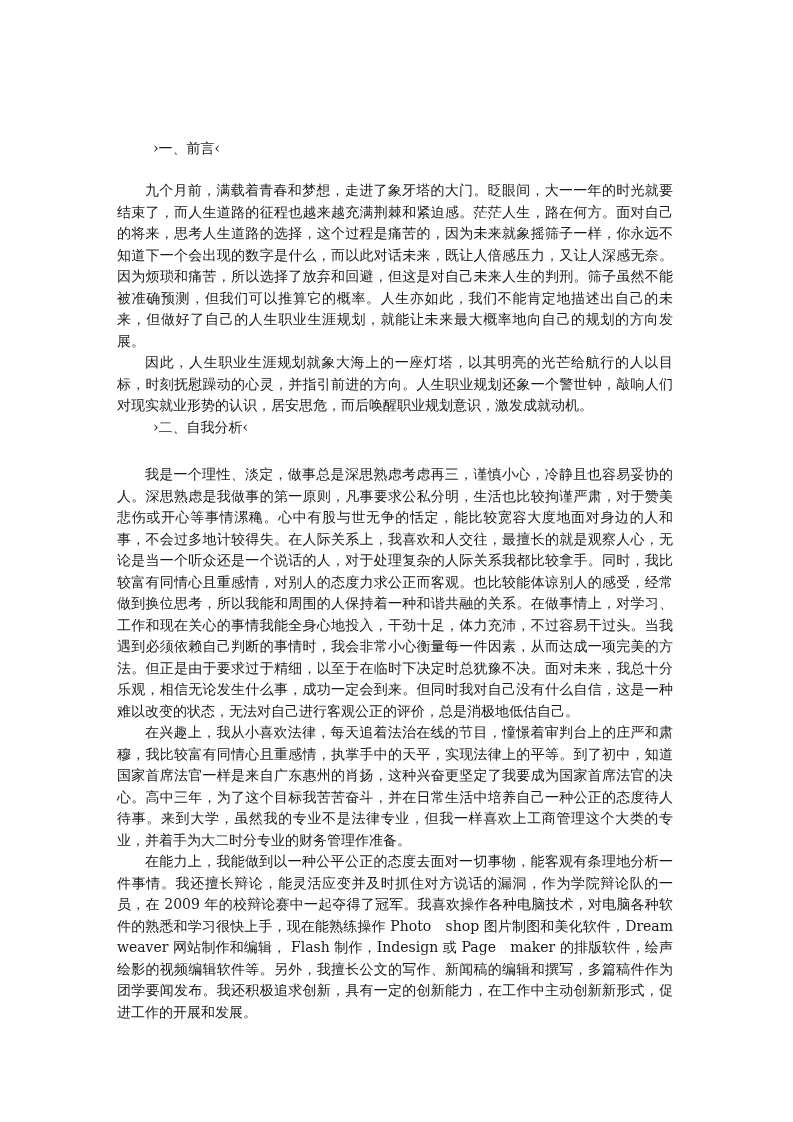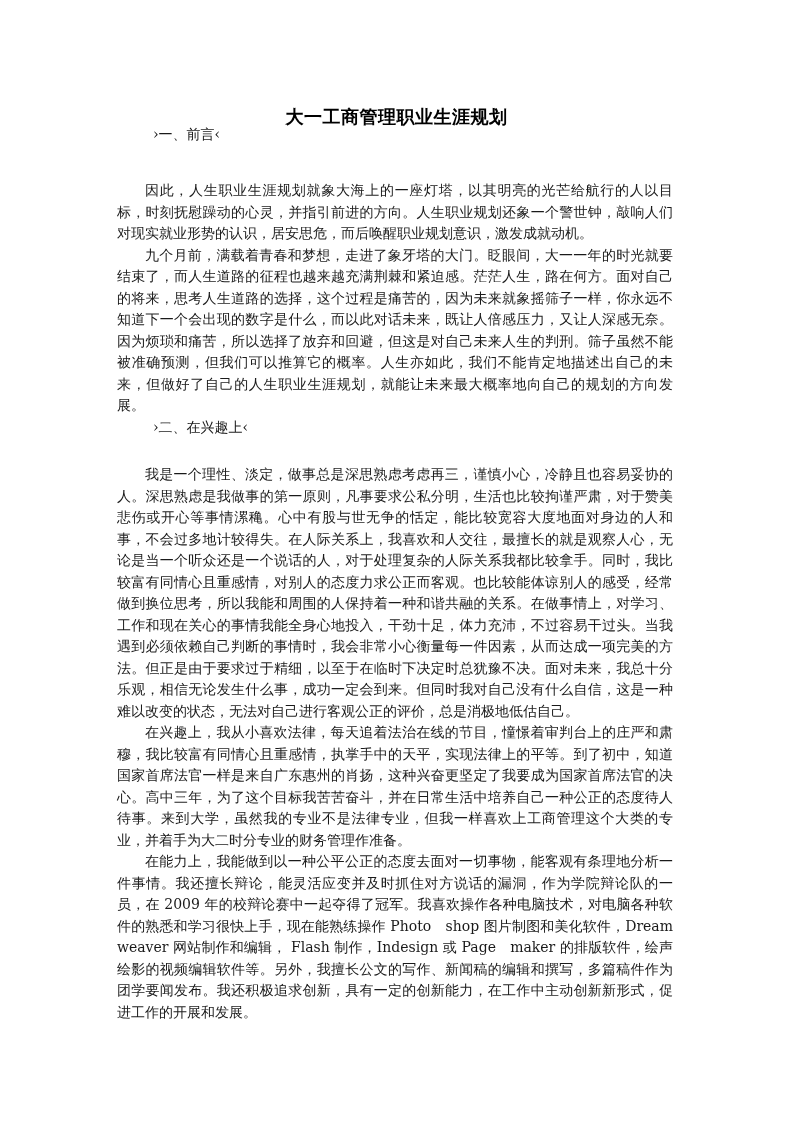--- a/index.html
+++ b/index.html
@@ -48,39 +48,38 @@
     .heading {
       font-size: 14px;
       line-height: 21.5px;
       padding-left: 36px;
       margin: 0;
     }
     .para {
       margin: 0;
       text-indent: 2em;
     }
-    #sec1-heading { top: 124px; }
+    #sec1-heading { top: 138px; }
     #sec1-body { top: 180px; }
     #sec2-body { top: 464px; }
   </style>
 </head>
 <body>
 
 <div class="page">
 
-  <div class="title">大一工商管理职业生涯规划</div>
 
   <div class="body-text" id="sec1-heading">
     <p class="heading">›一、前言‹</p>
   </div>
 
   <div class="body-text" id="sec1-body">
+    <p class="para">九个月前，满载着青春和梦想，走进了象牙塔的大门。眨眼间，大一一年的时光就要结束了，而人生道路的征程也越来越充满荆棘和紧迫感。茫茫人生，路在何方。面对自己的将来，思考人生道路的选择，这个过程是痛苦的，因为未来就象摇筛子一样，你永远不知道下一个会出现的数字是什么，而以此对话未来，既让人倍感压力，又让人深感无奈。因为烦琐和痛苦，所以选择了放弃和回避，但这是对自己未来人生的判刑。筛子虽然不能被准确预测，但我们可以推算它的概率。人生亦如此，我们不能肯定地描述出自己的未来，但做好了自己的人生职业生涯规划，就能让未来最大概率地向自己的规划的方向发展。</p>
     <p class="para">因此，人生职业生涯规划就象大海上的一座灯塔，以其明亮的光芒给航行的人以目标，时刻抚慰躁动的心灵，并指引前进的方向。人生职业规划还象一个警世钟，敲响人们对现实就业形势的认识，居安思危，而后唤醒职业规划意识，激发成就动机。</p>
-    <p class="para">九个月前，满载着青春和梦想，走进了象牙塔的大门。眨眼间，大一一年的时光就要结束了，而人生道路的征程也越来越充满荆棘和紧迫感。茫茫人生，路在何方。面对自己的将来，思考人生道路的选择，这个过程是痛苦的，因为未来就象摇筛子一样，你永远不知道下一个会出现的数字是什么，而以此对话未来，既让人倍感压力，又让人深感无奈。因为烦琐和痛苦，所以选择了放弃和回避，但这是对自己未来人生的判刑。筛子虽然不能被准确预测，但我们可以推算它的概率。人生亦如此，我们不能肯定地描述出自己的未来，但做好了自己的人生职业生涯规划，就能让未来最大概率地向自己的规划的方向发展。</p>
-    <p class="heading">›二、在兴趣上‹</p>
+    <p class="heading">›二、自我分析‹</p>
   </div>
 
   <div class="body-text" id="sec2-body">
     <p class="para">我是一个理性、淡定，做事总是深思熟虑考虑再三，谨慎小心，冷静且也容易妥协的人。深思熟虑是我做事的第一原则，凡事要求公私分明，生活也比较拘谨严肃，对于赞美悲伤或开心等事情漯穐。心中有股与世无争的恬定，能比较宽容大度地面对身边的人和事，不会过多地计较得失。在人际关系上，我喜欢和人交往，最擅长的就是观察人心，无论是当一个听众还是一个说话的人，对于处理复杂的人际关系我都比较拿手。同时，我比较富有同情心且重感情，对别人的态度力求公正而客观。也比较能体谅别人的感受，经常做到换位思考，所以我能和周围的人保持着一种和谐共融的关系。在做事情上，对学习、工作和现在关心的事情我能全身心地投入，干劲十足，体力充沛，不过容易干过头。当我遇到必须依赖自己判断的事情时，我会非常小心衡量每一件因素，从而达成一项完美的方法。但正是由于要求过于精细，以至于在临时下决定时总犹豫不决。面对未来，我总十分乐观，相信无论发生什么事，成功一定会到来。但同时我对自己没有什么自信，这是一种难以改变的状态，无法对自己进行客观公正的评价，总是消极地低估自己。</p>
     <p class="para">在兴趣上，我从小喜欢法律，每天追着法治在线的节目，憧憬着审判台上的庄严和肃穆，我比较富有同情心且重感情，执掌手中的天平，实现法律上的平等。到了初中，知道国家首席法官一样是来自广东惠州的肖扬，这种兴奋更坚定了我要成为国家首席法官的决心。高中三年，为了这个目标我苦苦奋斗，并在日常生活中培养自己一种公正的态度待人待事。来到大学，虽然我的专业不是法律专业，但我一样喜欢上工商管理这个大类的专业，并着手为大二时分专业的财务管理作准备。</p>
     <p class="para">在能力上，我能做到以一种公平公正的态度去面对一切事物，能客观有条理地分析一件事情。我还擅长辩论，能灵活应变并及时抓住对方说话的漏洞，作为学院辩论队的一员，在 2009 年的校辩论赛中一起夺得了冠军。我喜欢操作各种电脑技术，对电脑各种软件的熟悉和学习很快上手，现在能熟练操作 Photo　shop 图片制图和美化软件，Dream weaver 网站制作和编辑， Flash 制作，Indesign 或 Page　maker 的排版软件，绘声绘影的视频编辑软件等。另外，我擅长公文的写作、新闻稿的编辑和撰写，多篇稿件作为团学要闻发布。我还积极追求创新，具有一定的创新能力，在工作中主动创新新形式，促进工作的开展和发展。</p>
   </div>
 
 </div>
 

